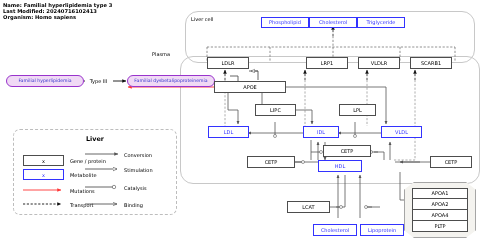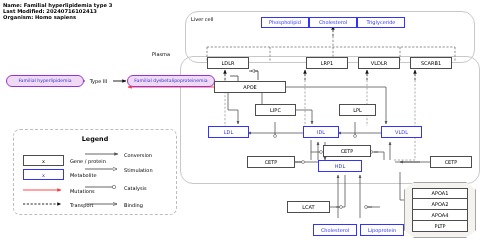--- a/index.html
+++ b/index.html
@@ -195,21 +195,21 @@
   <div class="node metab" style="left:360px;top:224px;width:44px;height:12px;">Lipoprotein</div>
 
   <div class="complex" style="left:404px;top:182px;width:72px;height:56px;padding:5px 7px;">
     <div class="node gene" style="width:100%;height:11px;">APOA1</div>
     <div class="node gene" style="width:100%;height:11px;border-top:none;">APOA2</div>
     <div class="node gene" style="width:100%;height:11px;border-top:none;">APOA4</div>
     <div class="node gene" style="width:100%;height:11px;border-top:none;">PLTP</div>
   </div>
 
   <div class="legend" style="left:13px;top:129px;width:164px;height:86px;"></div>
-  <div class="legend-title" style="left:13px;top:135px;width:164px;">Legend</div>
+  <div class="legend-title" style="left:13px;top:135px;width:164px;">Liver</div>
 
   <div class="lg-box gene" style="left:23px;top:155px;width:41px;height:11px;color:#000;">x</div>
   <div class="lg-item" style="left:70px;top:158px;">Gene / protein</div>
 
   <div class="lg-box metab" style="left:23px;top:169px;width:41px;height:11px;">x</div>
   <div class="lg-item" style="left:70px;top:172px;">Metabolite</div>
 
   <div class="lg-item" style="left:70px;top:188px;">Mutations</div>
   <div class="lg-item" style="left:70px;top:202px;">Transport</div>
 

